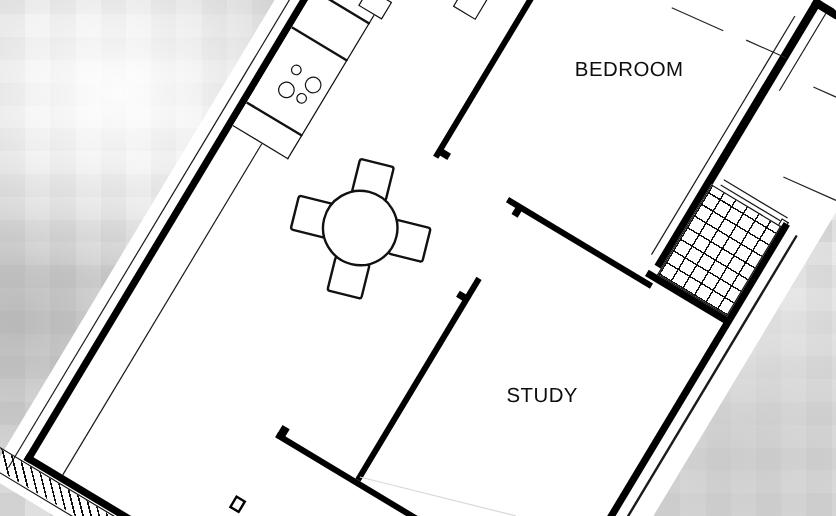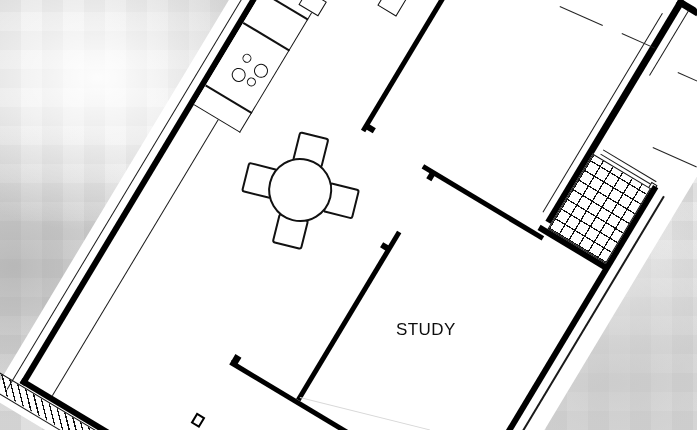--- a/index.html
+++ b/index.html
@@ -134,21 +134,22 @@
 
     <div class="abs thin rail" style="top:177px"></div>
     <div class="abs thin rail" style="top:182px"></div>
     <div class="abs rail-cap"></div>
     <div class="abs tiles"></div>
     <div class="abs wall balc-b-wall"></div>
     <div class="abs wall balc-r-wall"></div>
     <div class="abs thin r-outer"></div>
   </div>
 
-  <div class="room-label" style="left:396px;top:320px">STUDY</div>
+  <div class="room-label" style="left:479px;top:48px">BEDROOM</div>
+  <div class="room-label" style="left:422px;top:320px">STUDY</div>
 
   <div class="leader" style="left:560px;top:6px;width:47px"></div>
   <div class="leader" style="left:622px;top:33px;width:36px"></div>
   <div class="leader" style="left:678px;top:72px;width:22px"></div>
   <div class="leader" style="left:653px;top:147px;width:48px"></div>
   <div class="faint-line" style="left:300px;top:397px;width:134px"></div>
 
 </div>
 
 </body></html>

